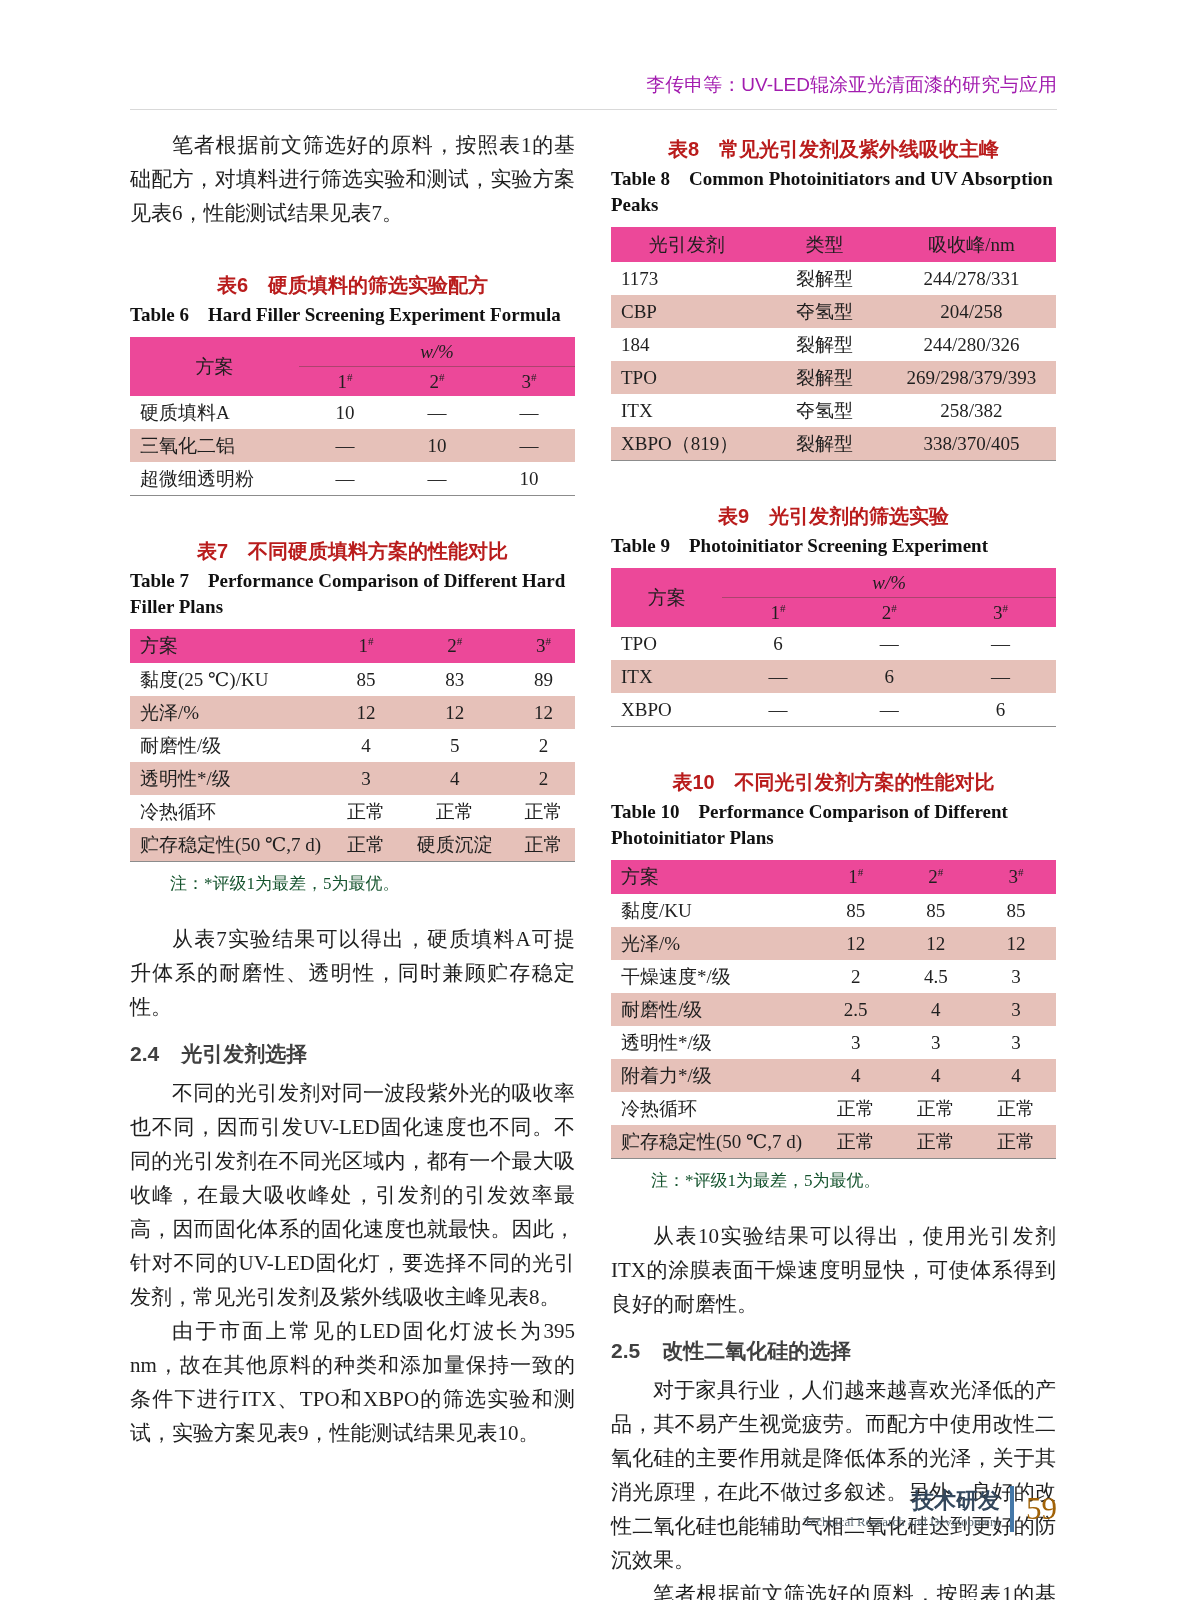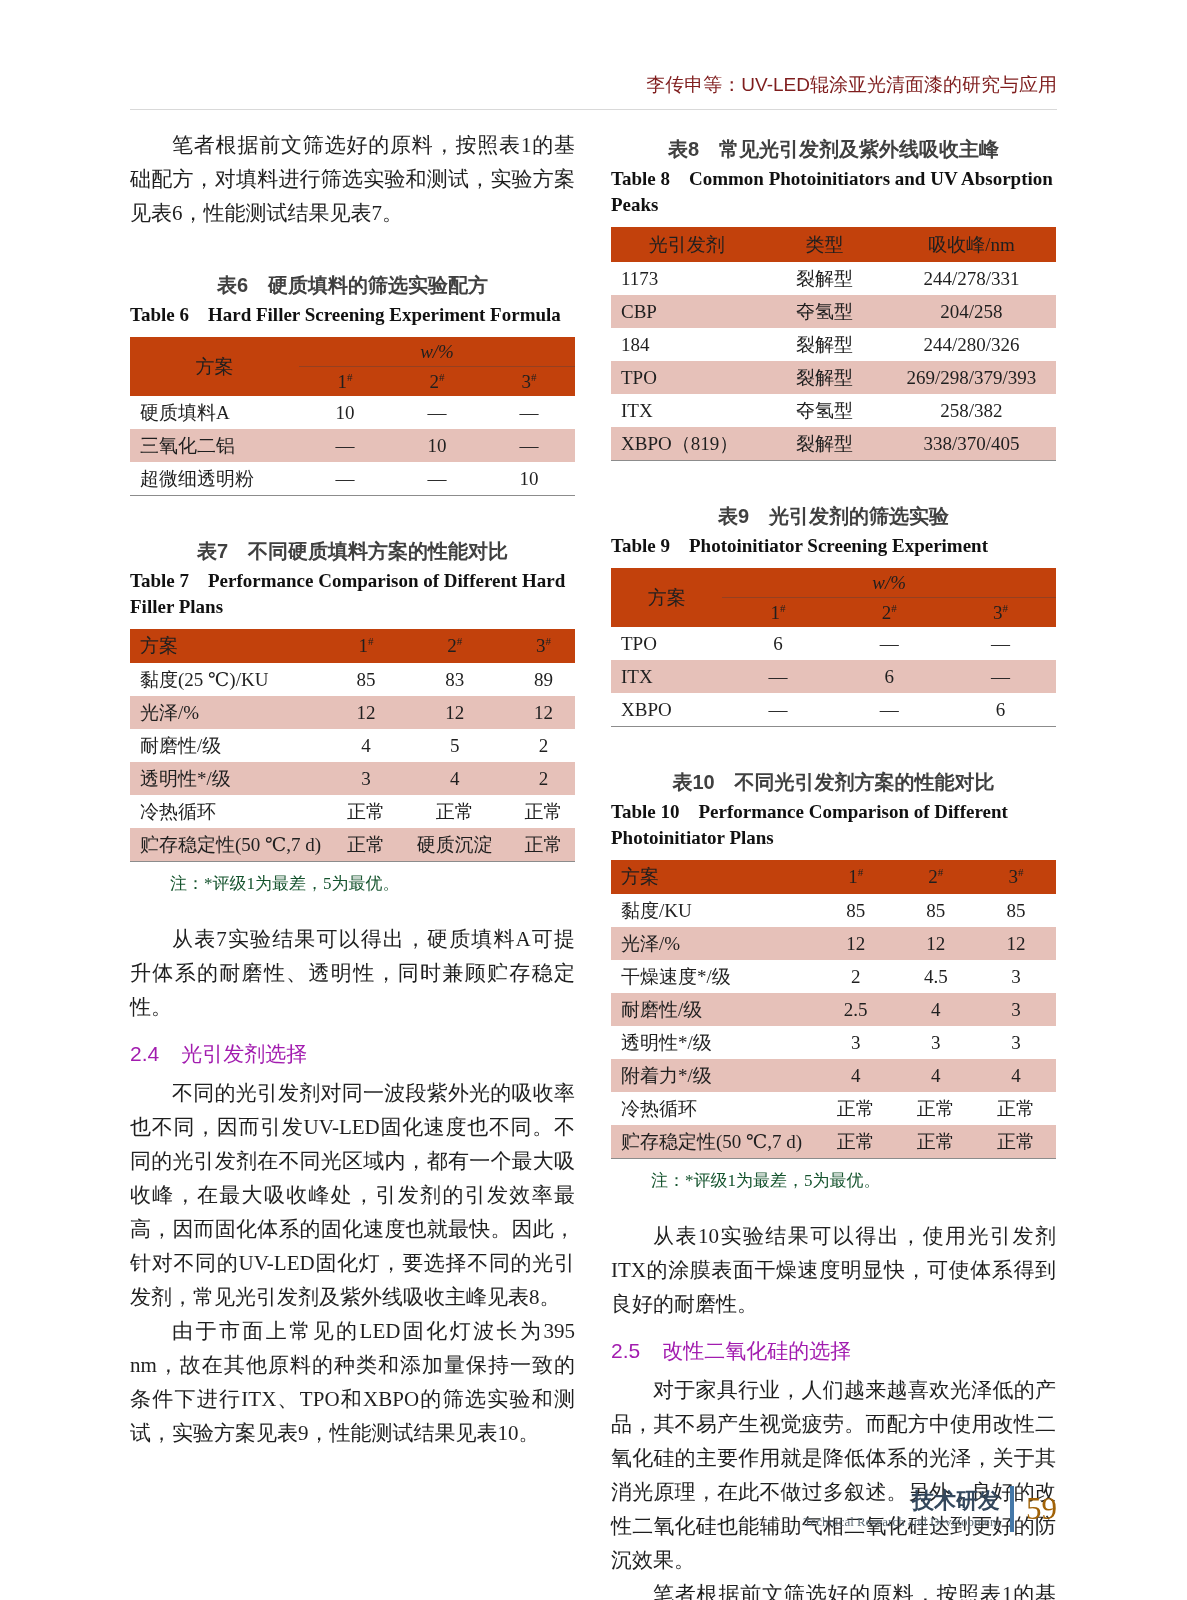--- a/index.html
+++ b/index.html
@@ -1,58 +1,58 @@
 <!DOCTYPE html>
 <html><head>
 <meta charset="utf-8">
 <style>
   html,body{margin:0;padding:0;background:#ffffff;}
   .page{position:relative;width:1187px;height:1600px;background:#fff;overflow:hidden;
         font-family:"Liberation Serif","DejaVu Serif",serif;color:#1f1f1f;}
   
   .running-head{position:absolute;left:130px;top:72px;width:927px;text-align:right;
 :    font-size:19px;color:#97a3ab;padding-bottom:11px;border-bottom:1px solid #d9d9d9;}
-  .running-head{font-family:"Liberation Sans",sans-serif;font-size:19px;color:#7f1d1d;}
+  .running-head{font-family:"Liberation Sans",sans-serif;font-size:19px;color:#a21caf;}
   
   .columns{position:absolute;left:130px;top:128px;width:927px;display:flex;gap:36px;}
   .col{width:445px;}
   p.body{margin:0;font-size:21px;line-height:34px;text-align:justify;text-indent:2em;}
   p.noindent{text-indent:0;}
   p.mt{margin-top:26px;}
   
   .tablock{margin-top:42px;}
   .tablock.first{margin-top:8px;}
   .ttitle-cn{font-family:"Liberation Sans",sans-serif;font-weight:bold;font-size:20px;
-             line-height:27px;text-align:center;color:#404040;}
+             line-height:27px;text-align:center;color:#b91c1c;}
   .ttitle-en{font-family:"Liberation Serif",serif;font-weight:bold;font-size:19px;
              line-height:26px;text-align:left;margin:3px 0 9px;color:#111;}
   table.tbl{width:100%;border-collapse:collapse;font-size:19px;border-bottom:1.5px solid #8c8c8c;}
   table.tbl th{font-weight:normal;}
-  table.tbl thead th{background:#c2410c;}
+  table.tbl thead th{background:#ec4899;}
   table.tbl td,table.tbl th{text-align:center;padding:2px 4px;}
   table.tbl td{height:29px;}
   table.tbl tbody tr:nth-child(even){background:#e6c1b9;}
   table.tbl td:first-child{text-align:left;padding-left:10px;}
   sup{font-size:11px;line-height:0;}
   
   .tbl .group{font-style:italic;height:25px;border-bottom:1px solid rgba(95,65,58,.45);}
   .tbl .plans th{height:25px;}
   .t6 .corner{width:38%;}
   .t9 .corner{width:25%;}
   
   .t7 .corner,.t10 .corner{width:46%;text-align:left;padding-left:10px;height:30px;}
   
   .t8 th:nth-child(1){width:34%;}
   .t8 th:nth-child(2){width:28%;}
   .t8 th{height:31px;}
   .t8 td{height:30px;}
   .t8 td:first-child{padding-left:16px;}
   .note{margin:10px 0 0 40px;color:#14532d;font-size:17px;line-height:24px;}
-  .sec{margin:14px 0 6px;font-family:"Liberation Sans",sans-serif;font-weight:normal;
-       font-size:21px;line-height:32px;color:#a21caf;}
+  .sec{margin:14px 0 6px;font-family:"Liberation Sans",sans-serif;font-weight:bold;
+       font-size:21px;line-height:32px;color:#404040;}
   .secnum{margin-right:22px;}
   
   .footer{position:absolute;right:130px;top:1486px;display:flex;align-items:center;}
   .footer-text{text-align:right;}
   .footer-cn{font-family:"Liberation Sans",sans-serif;font-weight:bold;font-size:22px;
              line-height:25px;color:#33475c;}
   .footer-en{font-size:13px;line-height:17px;color:#5d6b76;}
   .footer-bar{width:4px;height:46px;background:#4478a8;margin:0 12px 0 10px;}
   .footer-page{font-size:31px;color:#a16207;font-family:"Liberation Serif",serif;}
 </style>

